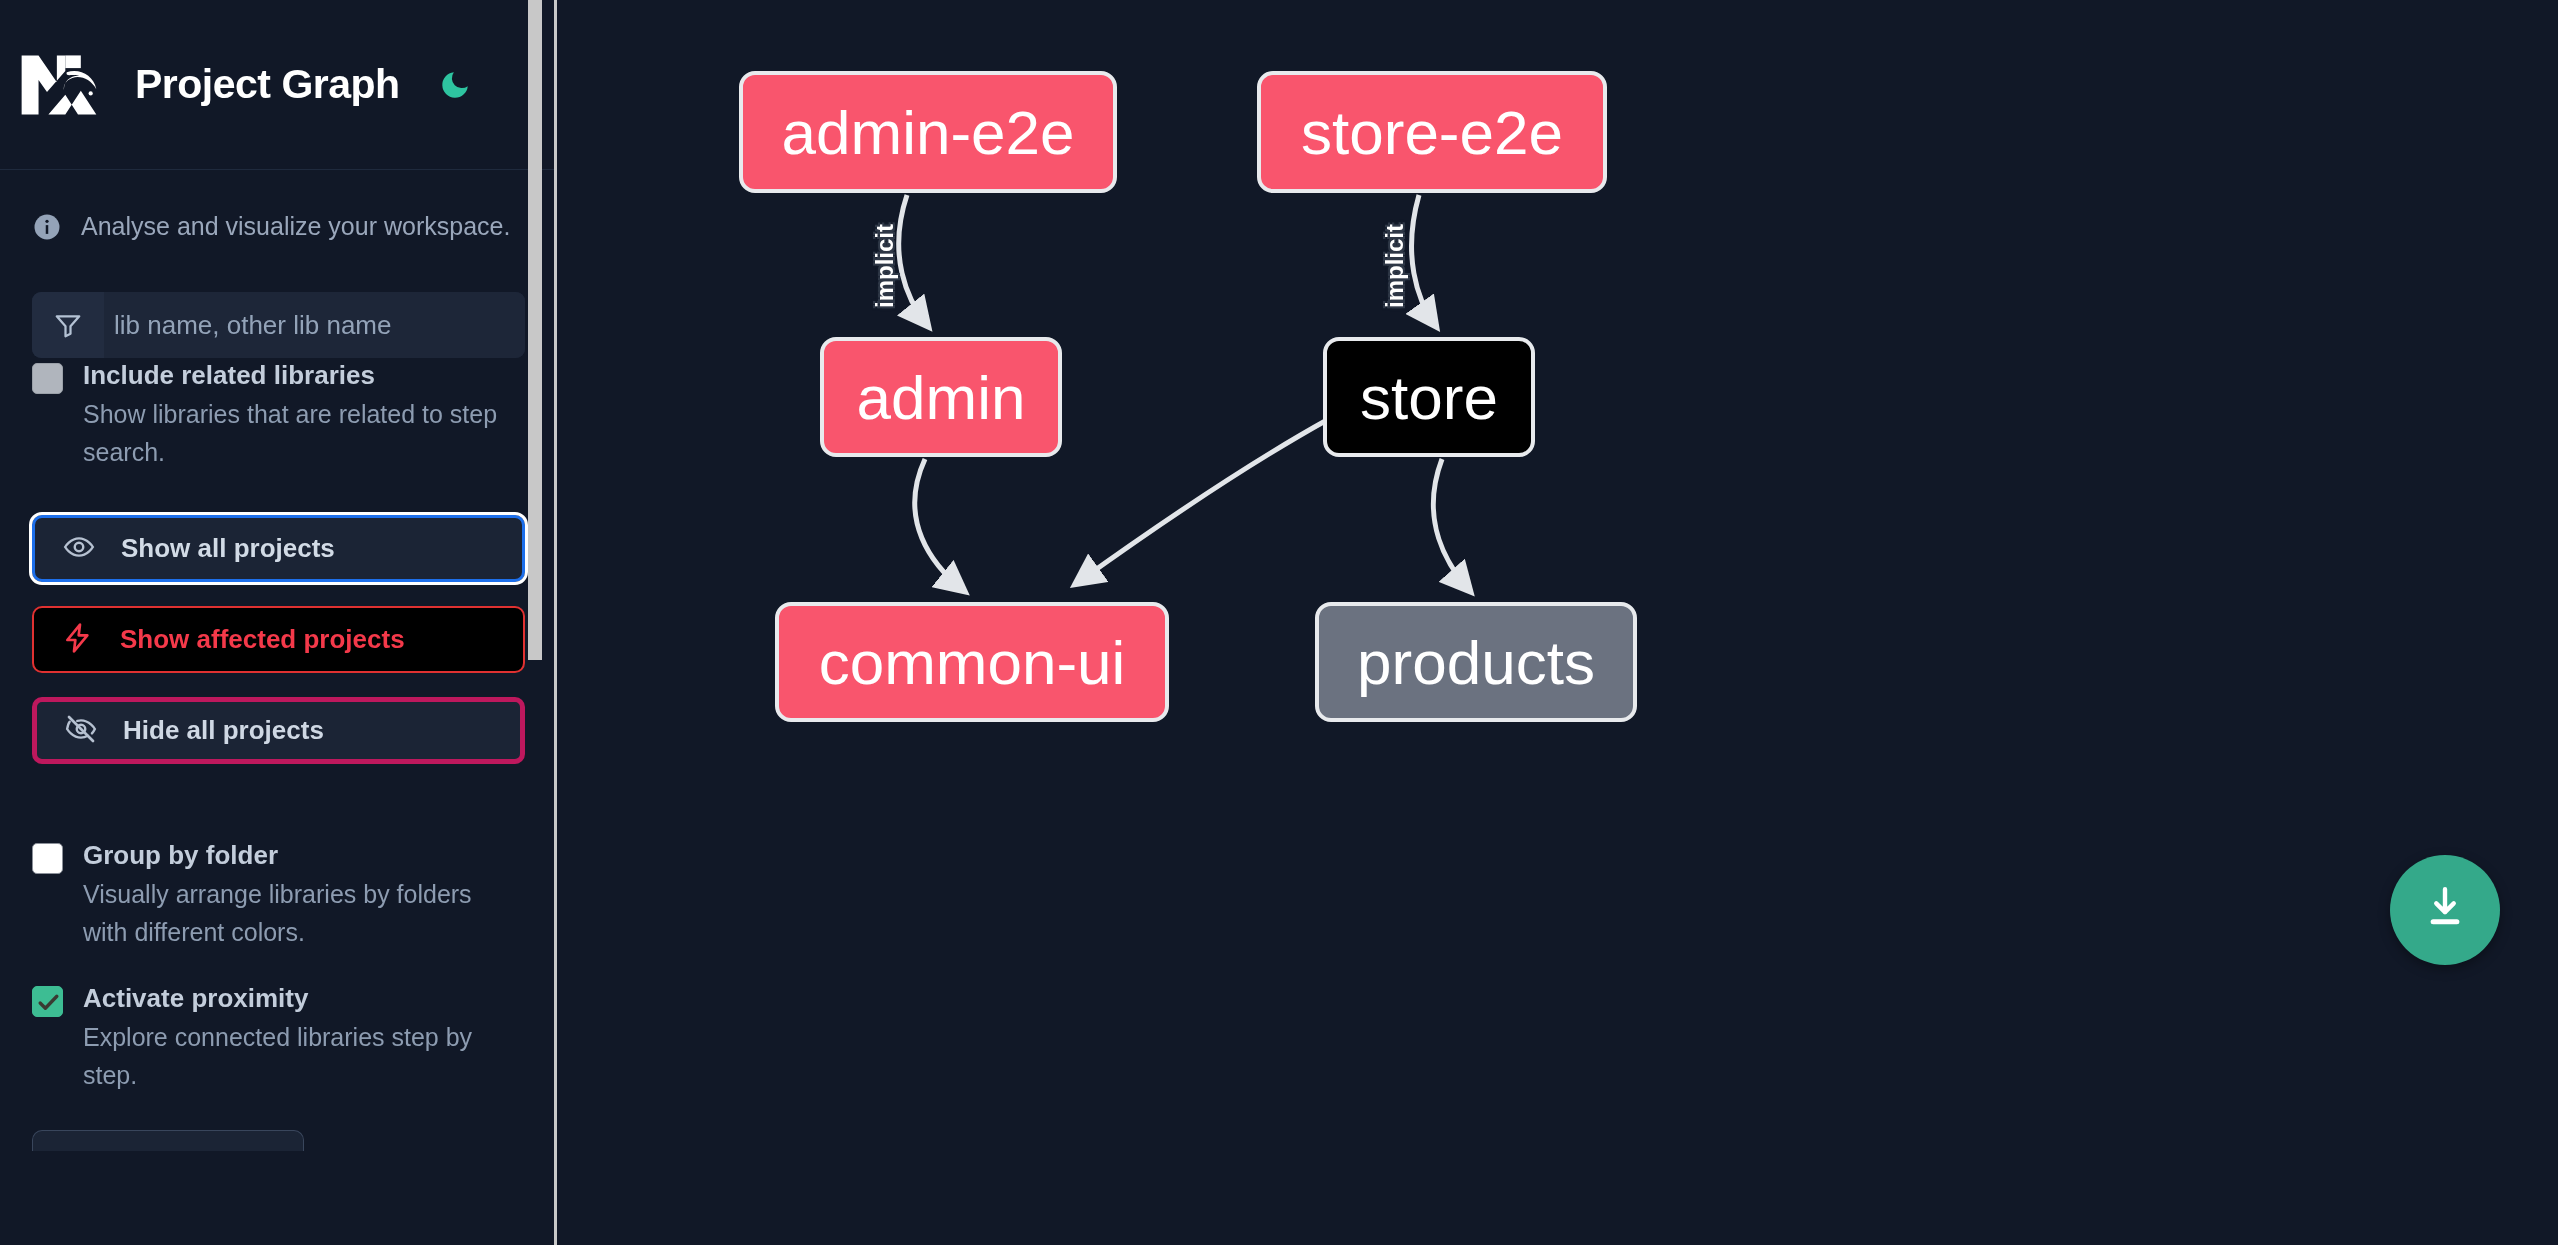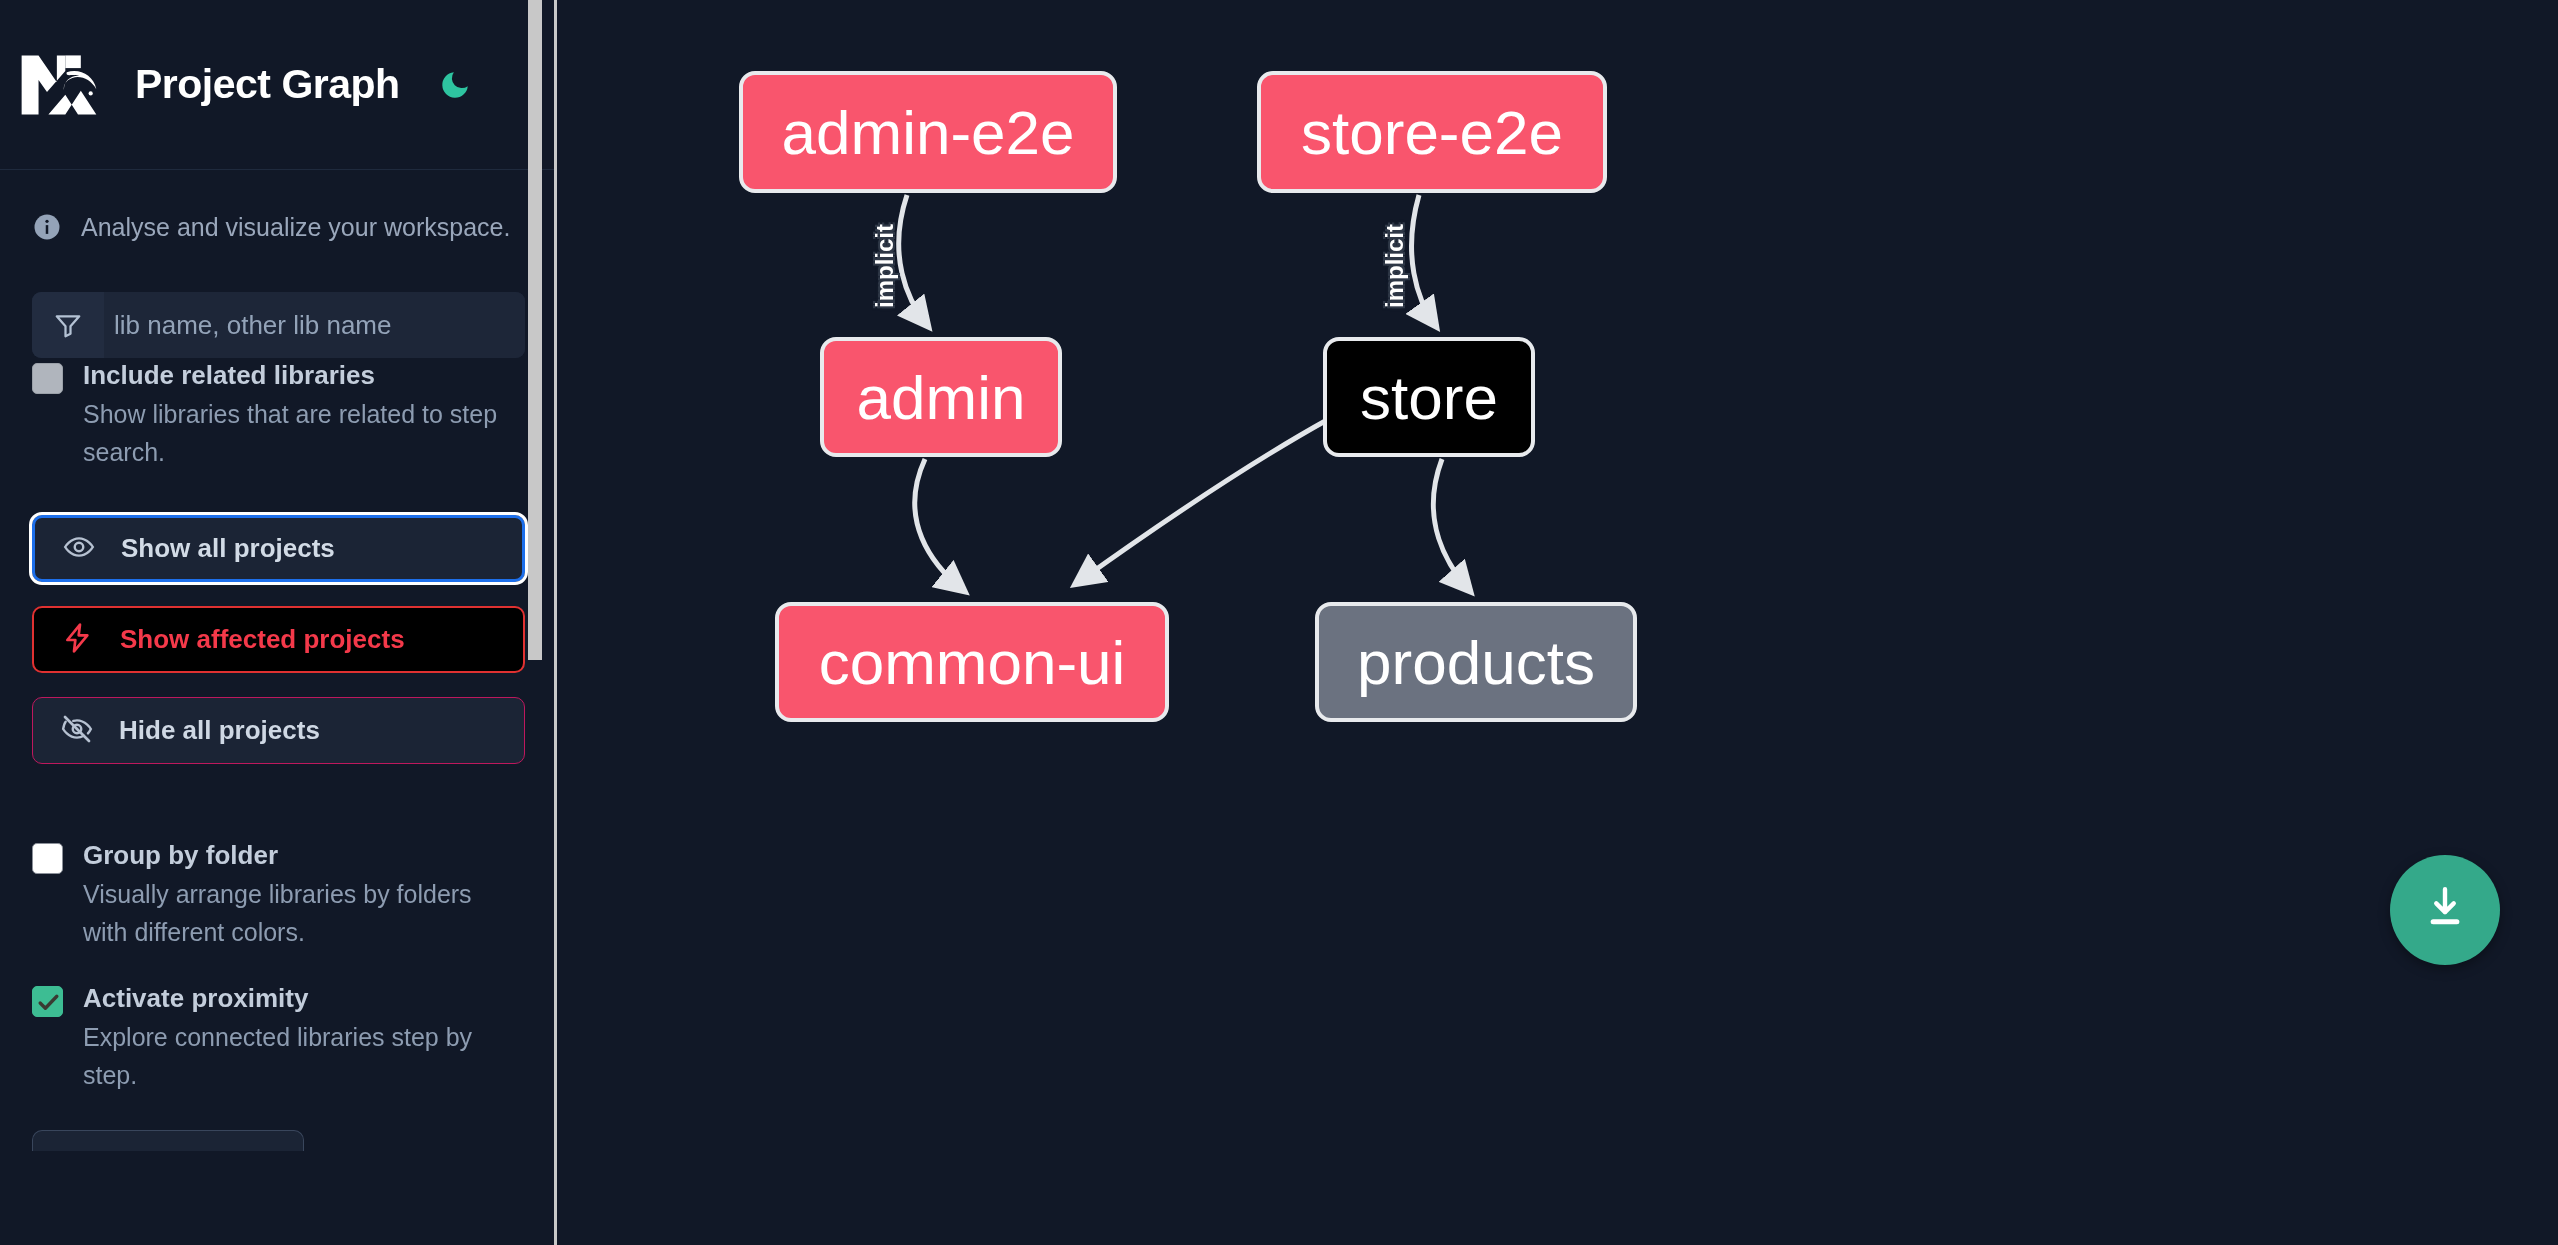--- a/index.html
+++ b/index.html
@@ -64,21 +64,21 @@
     flex: none;
     cursor: pointer;
   }
 
   .sb-section {
     padding: 0 32px;
     box-sizing: border-box;
   }
   .tagline-row {
     display: flex;
-    align-items: center;
+    align-items: flex-start;
     margin-top: 42px;
     gap: 19px;
   }
   .info-icon { width: 30px; height: 30px; flex: none; }
   .tagline-text {
     color: #9aa7bb;
     font-size: 25px;
   }
 
   .search-box {
@@ -168,21 +168,21 @@
   }
   .btn.show-all .btn-label { color: #d2dbe6; }
 
   .btn.show-affected {
     border: 2px solid #e03131;
     background: #000000;
   }
   .btn.show-affected .btn-label { color: #f4394a; }
 
   .btn.hide-all {
-    border: 1px solid #be185d;
+    border: 5px solid #be185d;
     background: #1b2435;
   }
   .btn.hide-all .btn-label { color: #cfd8e4; }
 
   .buttons-wrap { margin-top: 44px; }
 
   .bottom-stub {
     margin-top: 36px;
     height: 20px;
     width: 270px;

